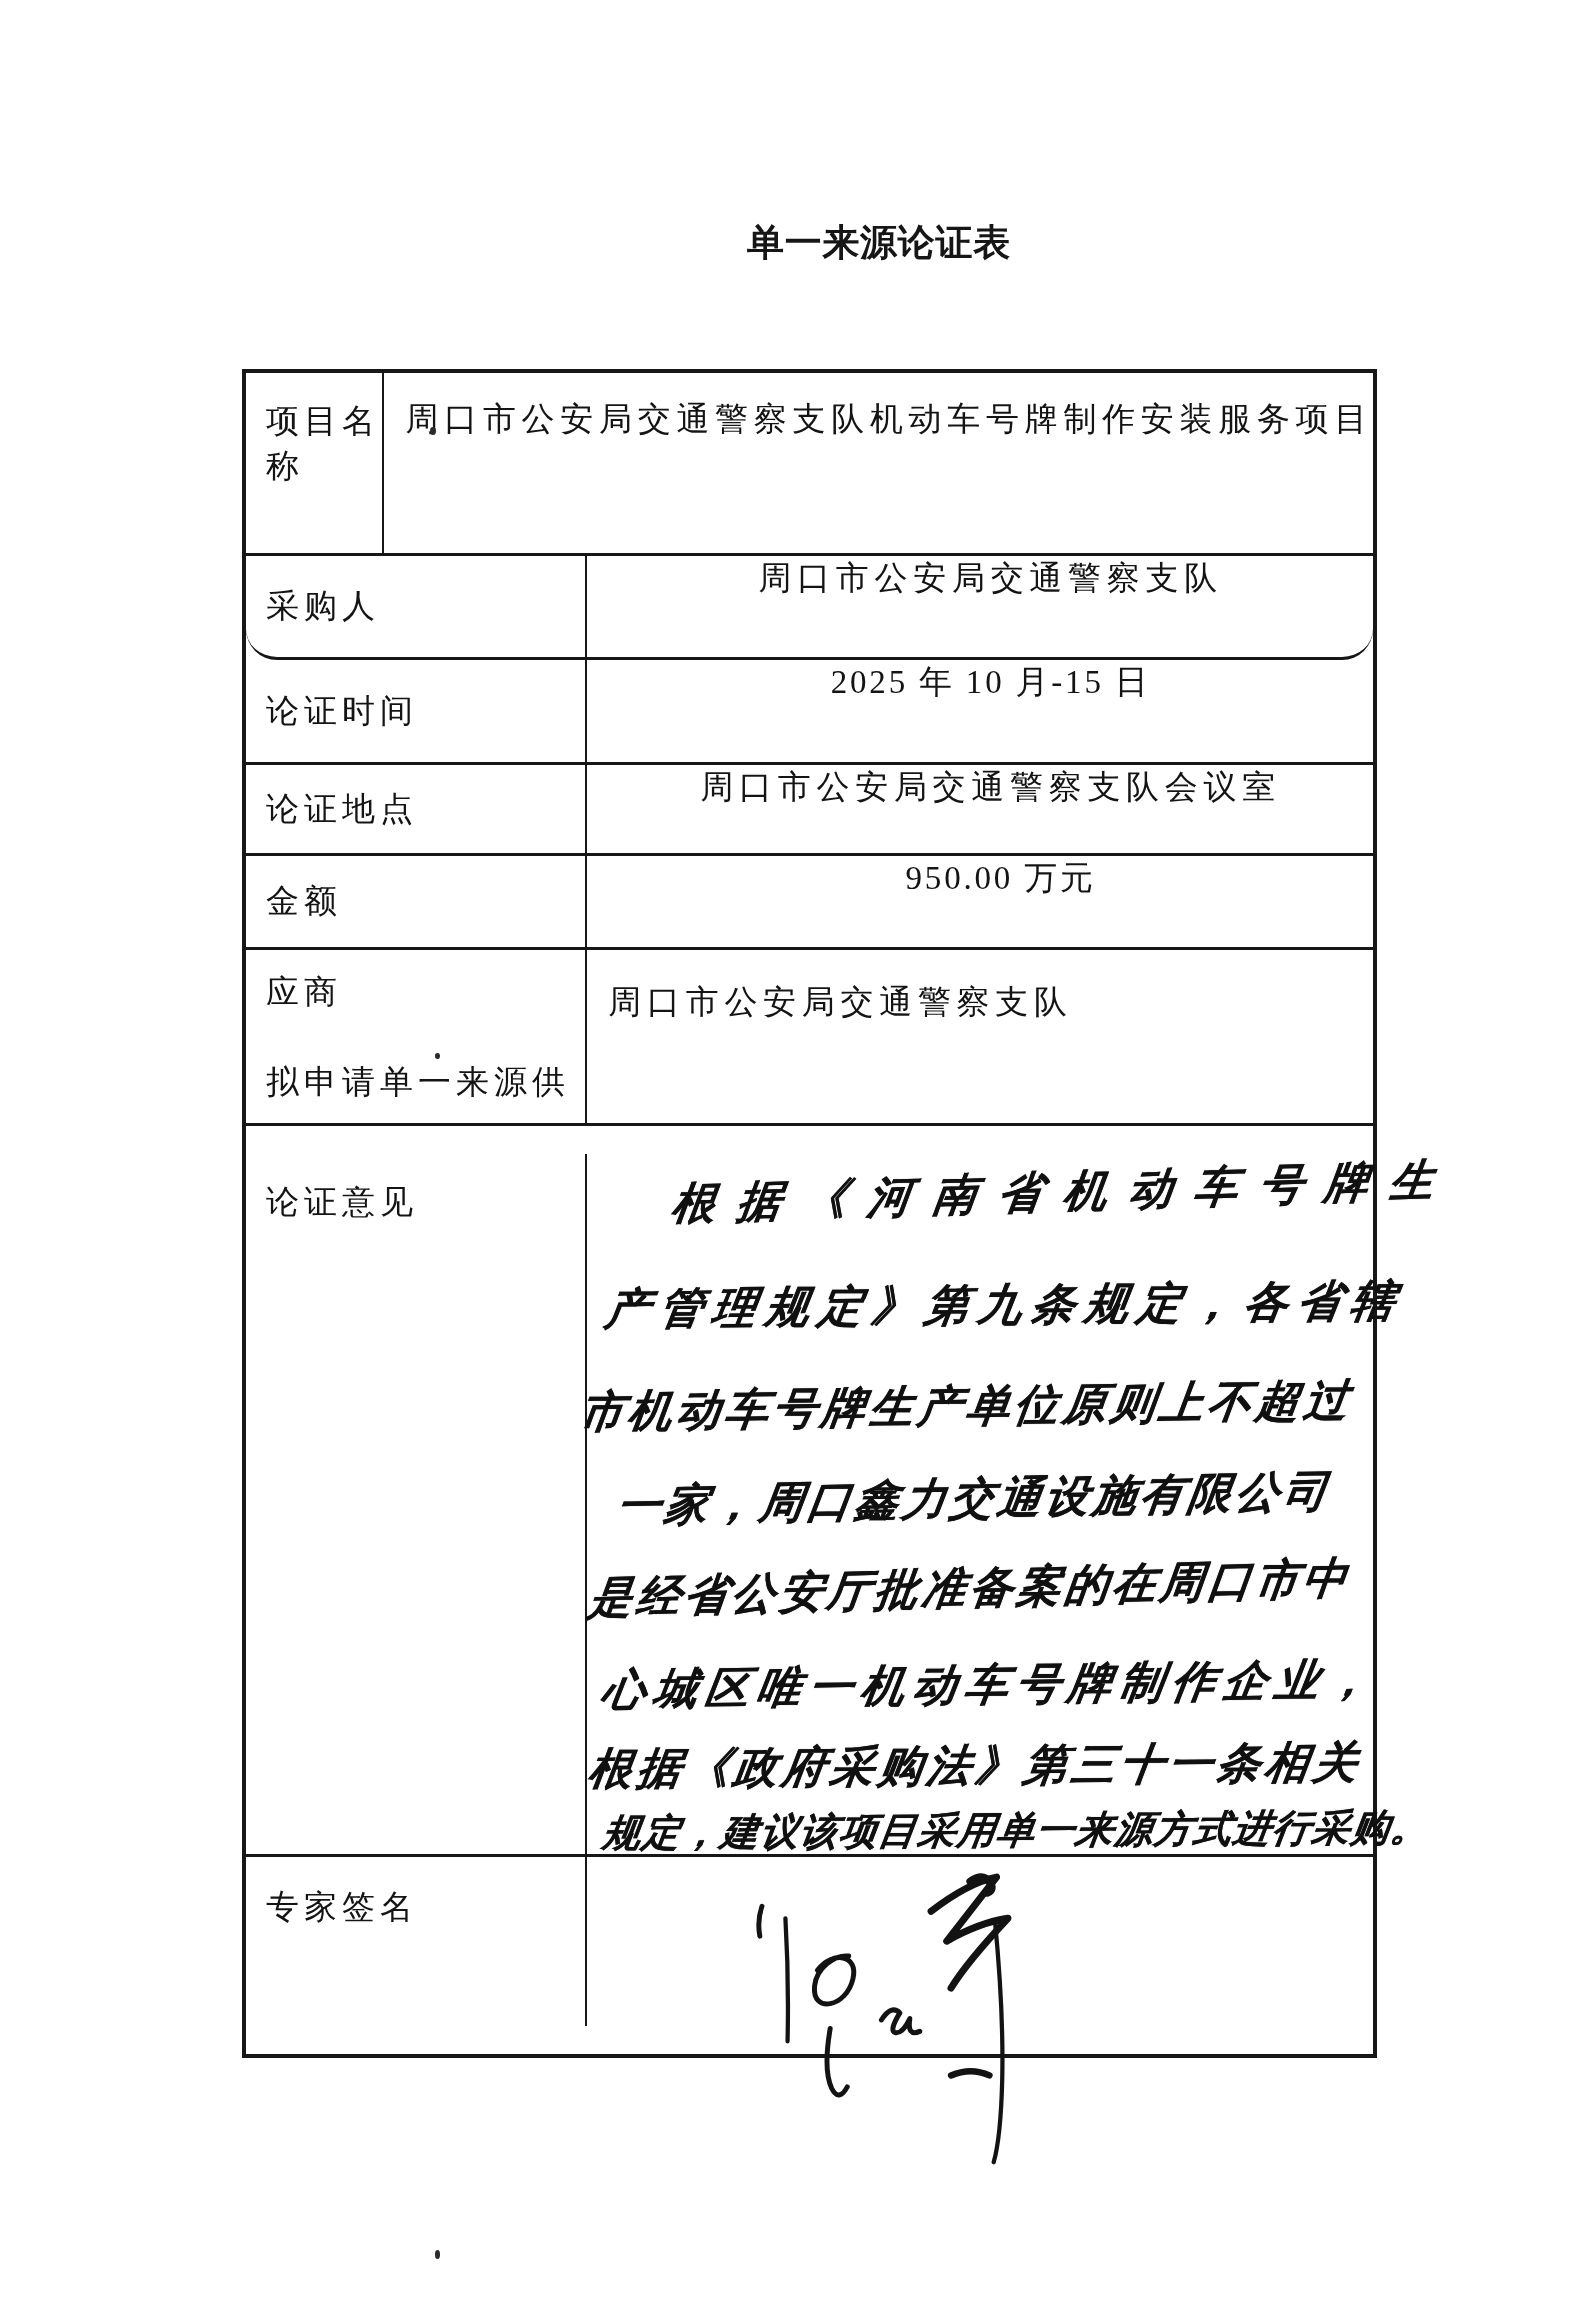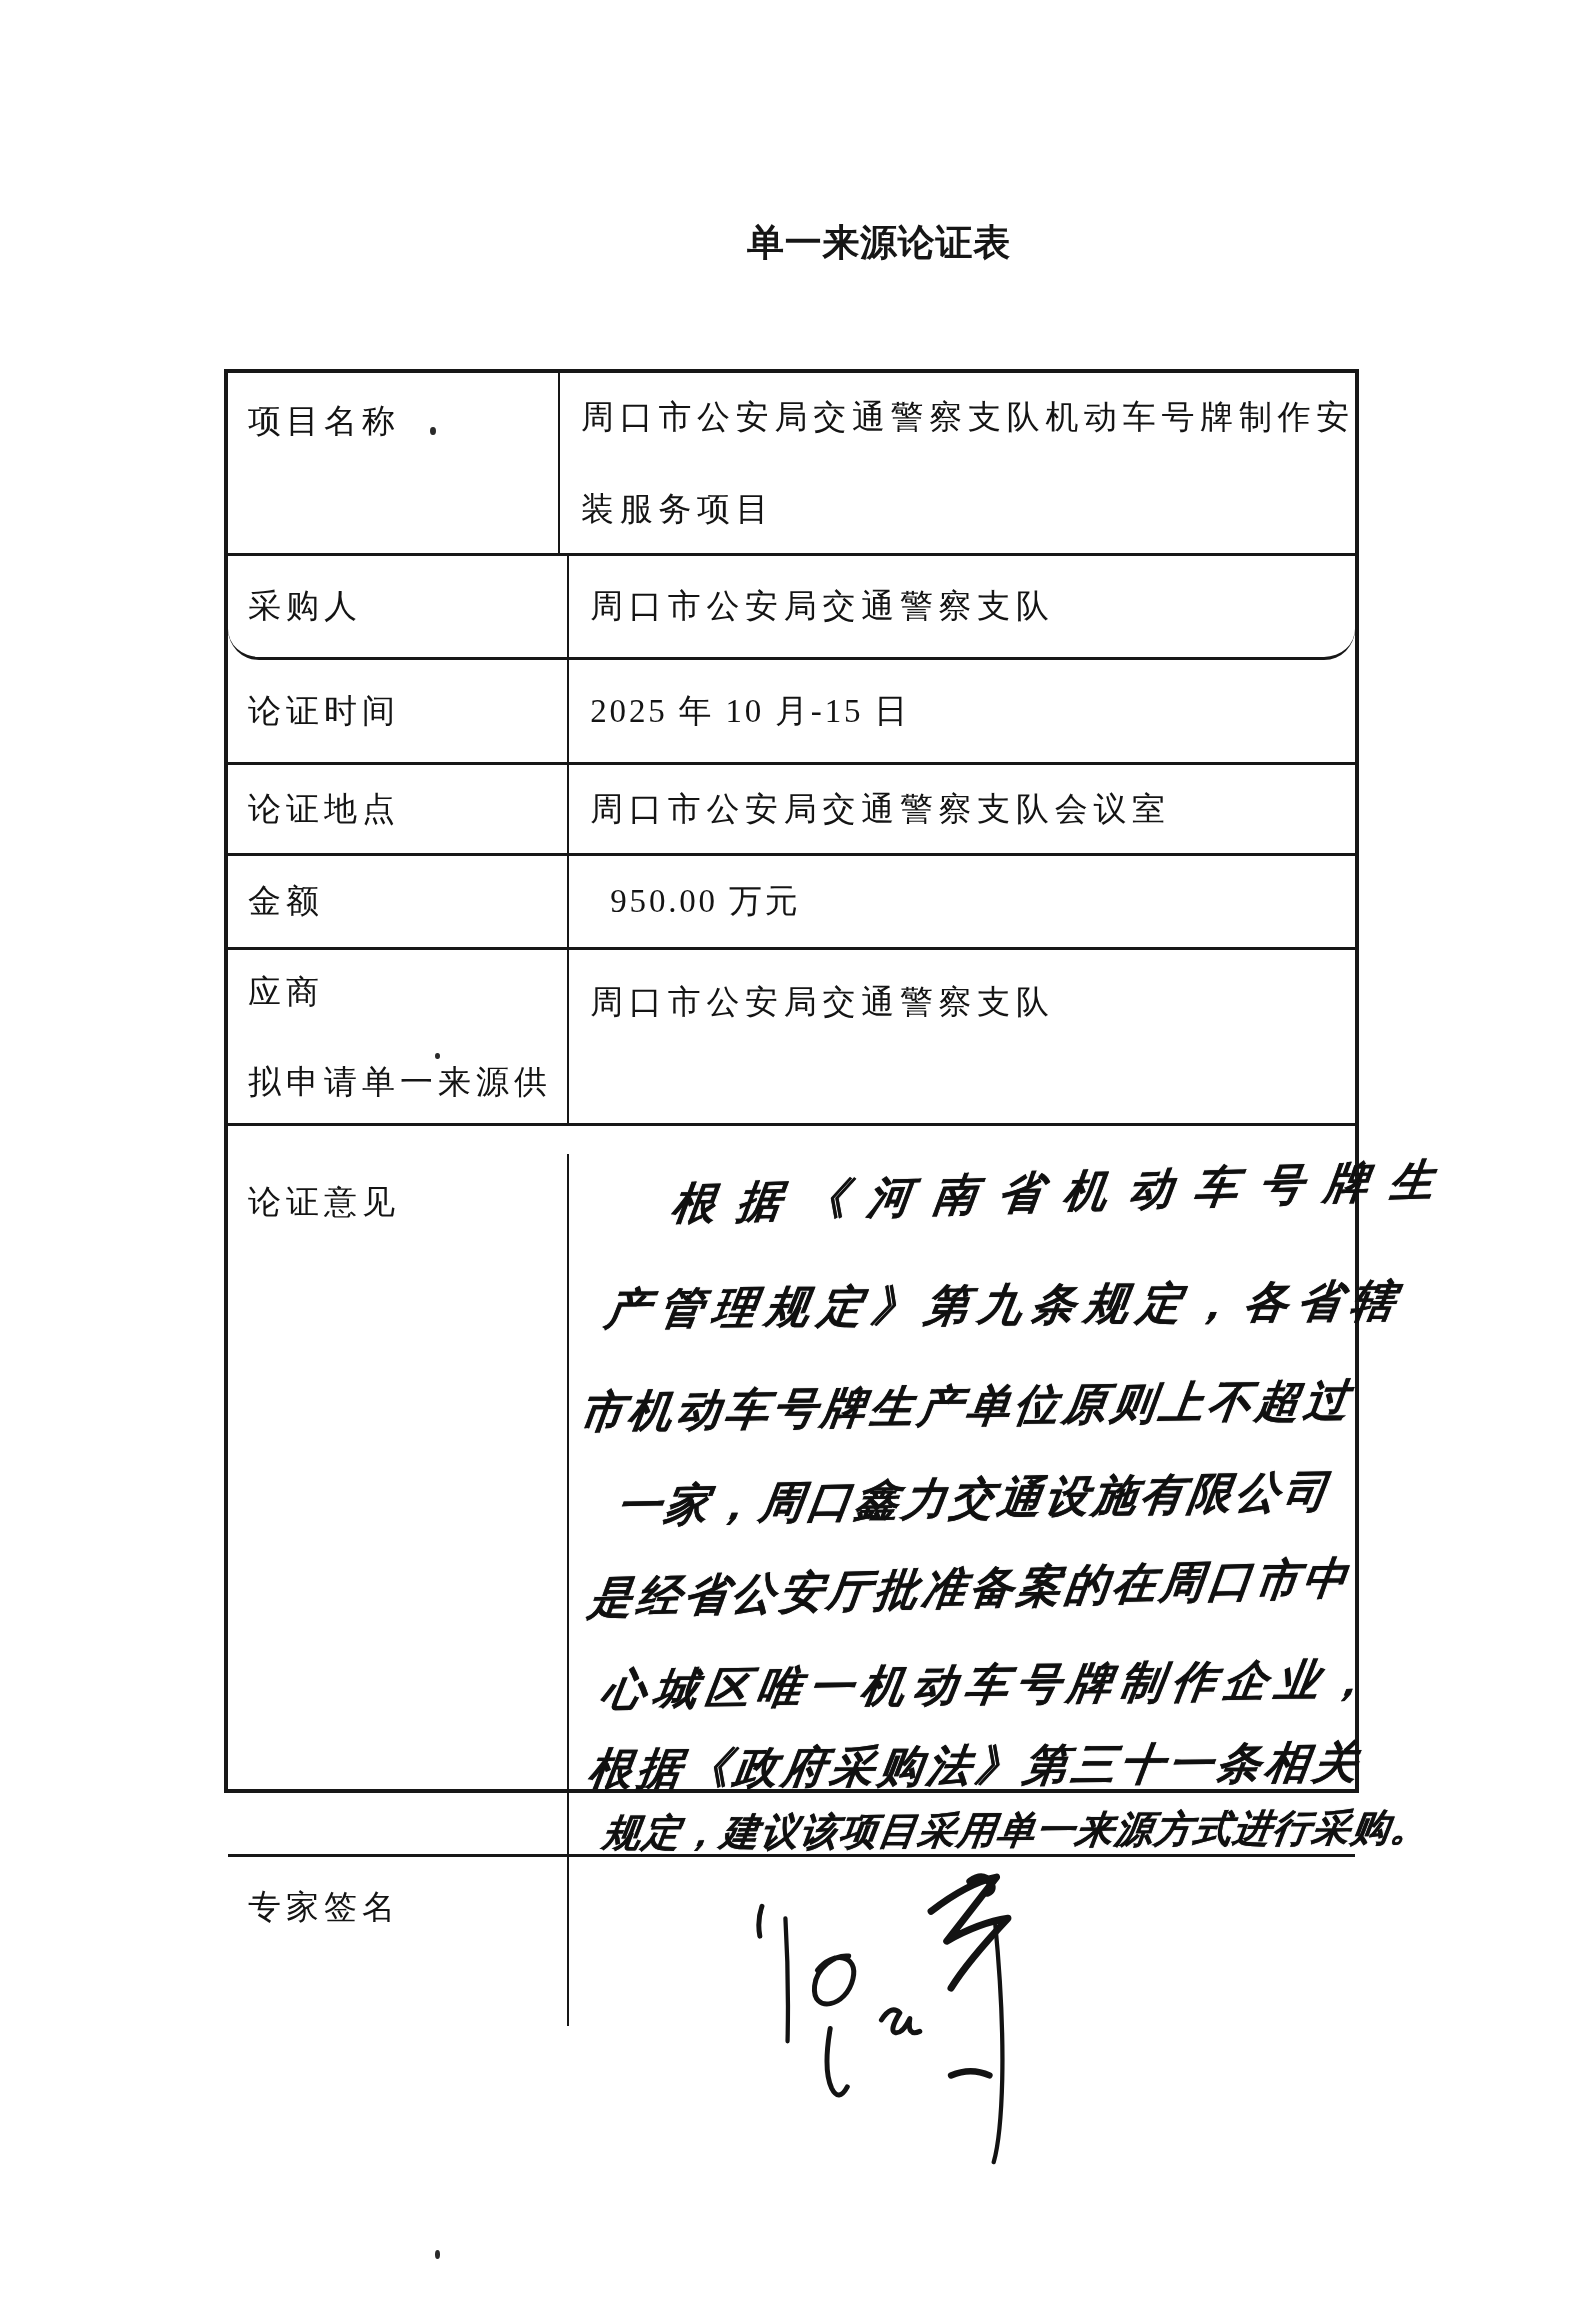--- a/index.html
+++ b/index.html
@@ -21,44 +21,44 @@
     top: 218px;
     font-size: 37px;
     font-weight: 600;
     letter-spacing: 0.7px;
     color: #161616;
     white-space: nowrap;
   }
 
   .doc-table {
     position: absolute;
-    left: 224px;
+    left: 242px;
     top: 369px;
     width: 1135px;
-    height: 1424px;
+    height: 1689px;
     border: 4.3px solid #171717;
     background: #ffffff;
   }
 
   .t-row { display: flex; border-bottom: 3.6px solid #171717; }
   .t-row:last-child { border-bottom: none; }
 
   .cell-label {
     width: 341px;
     border-right: 2.8px solid #171717;
     padding-left: 20px;
     display: flex; flex-direction: column; justify-content: center;
     font-size: 33px;
     letter-spacing: 5px;
     color: #141414;
   }
   .cell-value {
     flex: 1;
     padding-left: 21.3px;
-    display: flex; flex-direction: column; justify-content: center;
+    display: flex; flex-direction: row; justify-content: center;
     font-size: 33px;
     letter-spacing: 5.7px;
     color: #141414;
     white-space: nowrap;
   }
 
   .two-line-value .v-line { line-height: 92px; }
   .two-line-label .l-line { line-height: 90px; }
 
   .top-align { justify-content: flex-start; }

